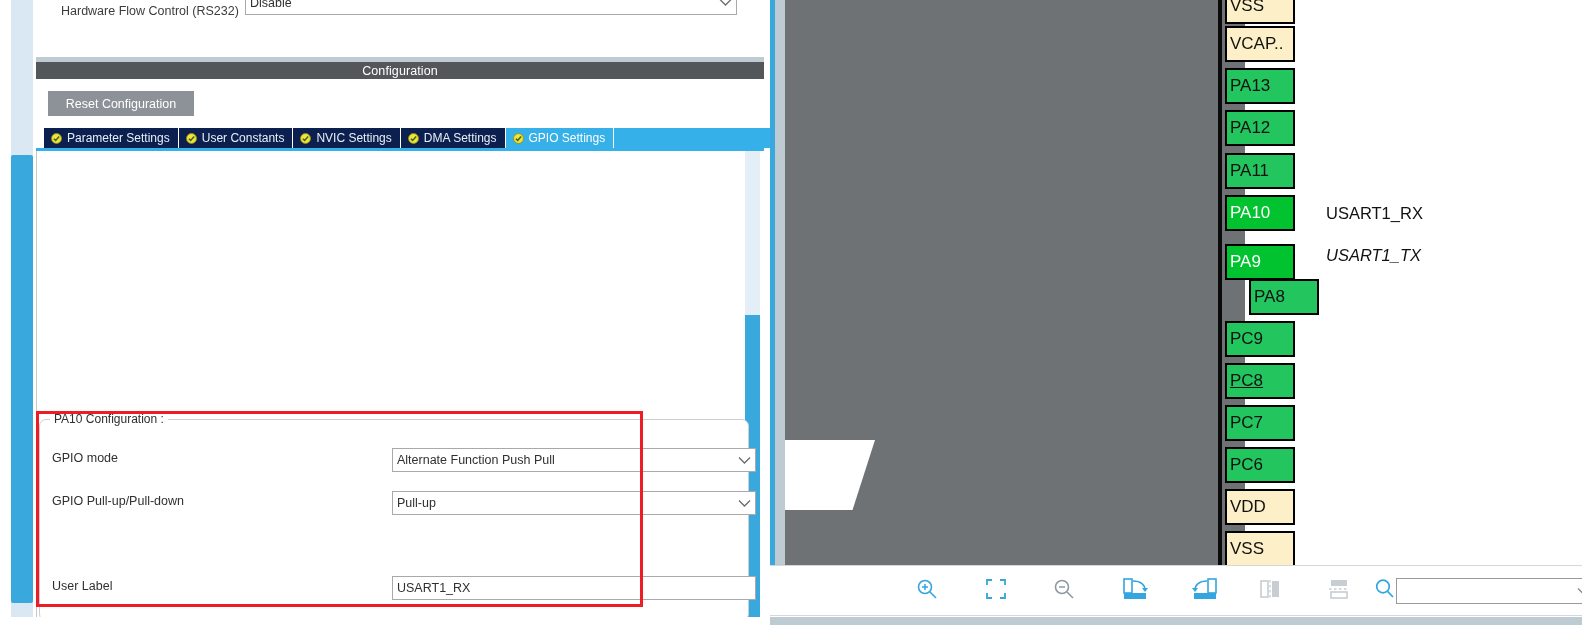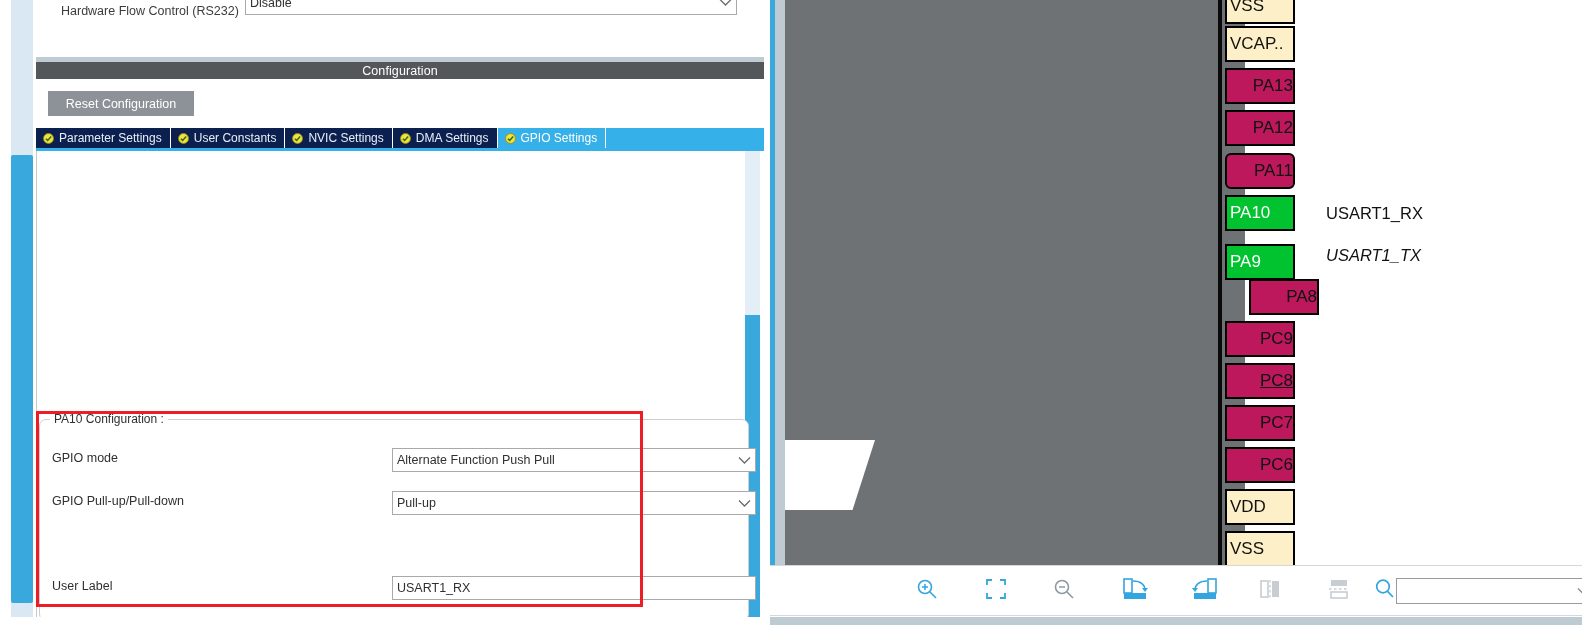--- a/index.html
+++ b/index.html
@@ -44,21 +44,21 @@
   .cfg-body{position:absolute;left:36px;top:79px;width:728px;height:546px;background:#ffffff;}
 
   .reset-btn{
     position:absolute;left:12px;top:12px;width:146px;height:25px;
     background:#8d9299;color:#ffffff;font-size:12.5px;border:0;
     display:flex;align-items:center;justify-content:center;cursor:default;
     font-family:"Liberation Sans", sans-serif;
   }
 
   
-  .tabstrip{position:absolute;left:0px;top:48px;width:728px;height:21px;display:flex;align-items:flex-end;}
+  .tabstrip{position:absolute;left:8px;top:48px;width:728px;height:21px;display:flex;align-items:flex-end;}
   .tab{
     height:20px;display:flex;align-items:center;gap:5px;padding:0 8px 0 7px;
     background:#0c2050;color:#e8eef7;font-size:12px;white-space:nowrap;
     border-right:1px solid #ffffff;cursor:default;
   }
   .tab.active{background:#35b0e8;color:#ffffff;}
   .tab-ico{width:11px;height:11px;flex:0 0 11px;display:block;}
   .tabstrip-fill{flex:1;height:20px;background:#35b0e8;}
   .tab-underline{position:absolute;left:0;top:69px;width:728px;height:3px;background:#35b0e8;}
 
@@ -100,21 +100,21 @@
   .chip-bg{position:absolute;left:15px;top:0;width:460px;height:565px;background:#6e7275;}
   .chip-notch{position:absolute;left:0px;top:0px;width:90px;height:78px;background:#ffffff;}
   .chip-black-rail{position:absolute;left:448px;top:0;width:4px;height:565px;background:#0a0a0a;}
 
   .pin{
     position:absolute;left:455px;width:70px;height:36px;box-sizing:border-box;
     border:2px solid #000000;display:flex;align-items:center;
     font-size:17px;padding-left:3px;color:#111111;
   }
   .pin.pwr{background:#fdf0c8;}
-  .pin.io{background:#be185d;justify-content:flex-end;}
+  .pin.io{background:#22c55e;}
   .pin.act{background:#00c32f;color:#ffffff;}
   .pin-sig{
     position:absolute;left:556px;font-size:16.5px;color:#111111;height:36px;
     display:flex;align-items:center;white-space:nowrap;
   }
 
   
   .toolbar{position:absolute;left:0;top:565px;width:812px;height:52px;background:#ffffff;}
   .tb-topline{position:absolute;left:0;top:0;width:812px;height:1px;background:#d7d7d7;}
   .tb-botline{position:absolute;left:0;top:50px;width:812px;height:1px;background:#d7d7d7;}
@@ -282,21 +282,21 @@
         </div>
       <div class="pin pwr" style="top:26px;">
           <span>VCAP..</span>
         </div>
       <div class="pin io" style="top:68px;">
           <span>PA13</span>
         </div>
       <div class="pin io" style="top:110px;">
           <span>PA12</span>
         </div>
-      <div class="pin io" style="top:153px;border-radius:6px;">
+      <div class="pin io" style="top:153px;">
           <span>PA11</span>
         </div>
       <div class="pin act" style="top:195px;">
           <span>PA10</span>
         </div>
       <div class="pin act" style="top:237px;margin-top:7px;">
           <span>PA9</span>
         </div>
       <div class="pin io" style="top:279px;margin-left:24px;">
           <span>PA8</span>

